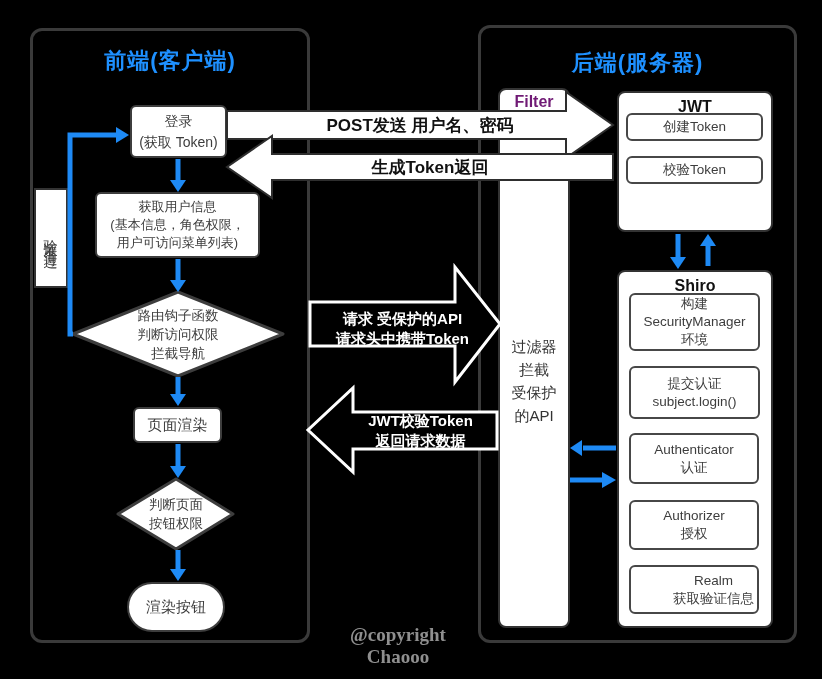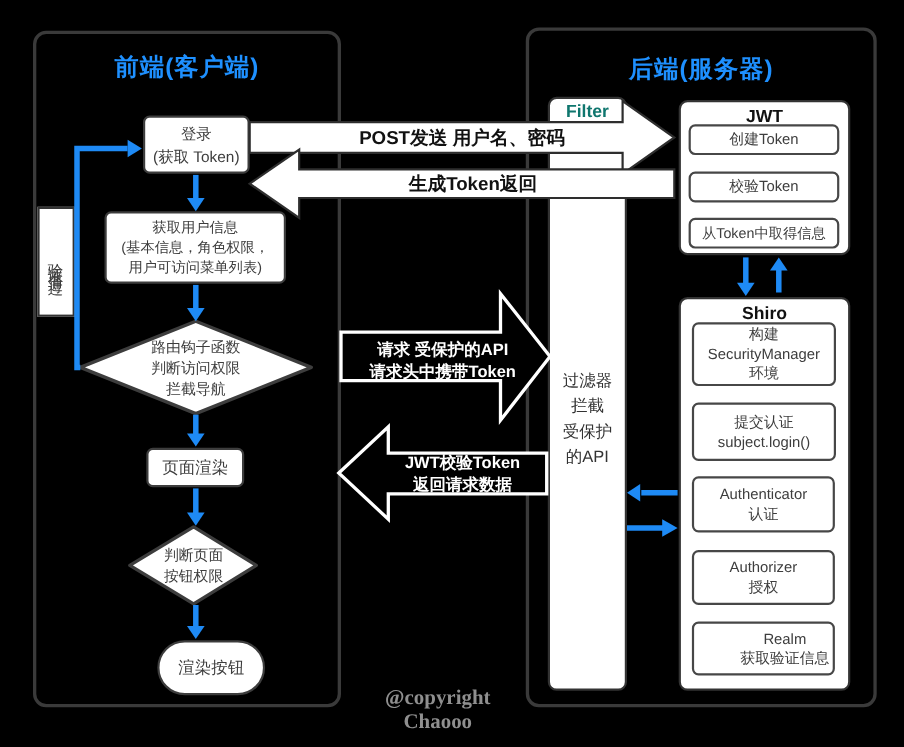--- a/index.html
+++ b/index.html
@@ -12,21 +12,21 @@
         align-items:center;justify-content:center;text-align:center;color:#3d3d3d;}
   .ml{white-space:pre-line;}
   .svg-layer{position:absolute;left:0;top:0;pointer-events:none;}
   .arrow-label-dark{color:#111;font-weight:bold;font-size:17px;display:flex;
         align-items:center;justify-content:center;text-align:center;}
   .arrow-label-light{color:#fff;font-weight:bold;font-size:15px;line-height:20px;
         display:flex;align-items:center;justify-content:center;text-align:center;}
   .diamond-text{color:#3d3d3d;font-size:13.5px;line-height:19px;display:flex;
         align-items:center;justify-content:center;text-align:center;}
   .filter-col{background:#fff;border:2px solid #333;border-radius:8px;}
-  .filter-label{font-weight:bold;font-size:16px;color:#0f766e;text-align:center;
+  .filter-label{font-weight:bold;font-size:16px;color:#701a75;text-align:center;
         border-bottom:2px solid #333;padding:3px 0 4px 0;}
   .filter-body{color:#333;font-size:15px;line-height:23px;text-align:center;}
   .groupbox{background:#fff;border:2px solid #333;border-radius:8px;}
   .group-title{font-weight:bold;font-size:16px;color:#111;text-align:center;padding-top:5px;}
   .subnode{background:#fff;border:2px solid #474747;border-radius:6px;display:flex;
         align-items:center;justify-content:center;text-align:center;color:#3d3d3d;
         font-size:13.5px;line-height:18px;}
   .vertical-label{background:#fff;border:2px solid #333;color:#3d3d3d;font-size:14px;
         display:flex;align-items:center;justify-content:center;
         writing-mode:vertical-lr;text-orientation:upright;letter-spacing:4px;}
@@ -50,21 +50,20 @@
 拦截
 受保护
 的API</div>
   </div>
 
   <div class="abs groupbox" style="left:617px;top:91px;width:156px;height:141px;">
     <div class="group-title">JWT</div>
   </div>
   <div class="abs subnode" style="left:626px;top:113px;width:137px;height:28px;">创建Token</div>
   <div class="abs subnode" style="left:626px;top:156px;width:137px;height:28px;">校验Token</div>
-  <div class="abs subnode" style="left:626px;top:198px;width:137px;height:28px;font-size:13px;">从Token中取得信息</div>
 
   <div class="abs groupbox" style="left:617px;top:270px;width:156px;height:358px;">
     <div class="group-title">Shiro</div>
   </div>
   <div class="abs subnode ml" style="left:629px;top:293px;width:131px;height:58px;">构建
 SecurityManager
 环境</div>
   <div class="abs subnode ml" style="left:629px;top:366px;width:131px;height:53px;">提交认证
 subject.login()</div>
   <div class="abs subnode ml" style="left:629px;top:433px;width:130px;height:51px;">Authenticator
@@ -73,21 +72,21 @@
 授权</div>
   <div class="abs subnode ml" style="left:629px;top:565px;width:130px;height:49px;padding-left:39px;">Realm
 获取验证信息</div>
 
   <div class="abs node ml" style="left:130px;top:105px;width:97px;height:53px;font-size:14px;line-height:21px;">登录
 (获取 Token)</div>
   <div class="abs node ml" style="left:95px;top:192px;width:165px;height:66px;font-size:13px;line-height:18px;">获取用户信息
 (基本信息，角色权限，
 用户可访问菜单列表)</div>
   <div class="abs node" style="left:133px;top:407px;width:89px;height:36px;font-size:15px;font-family:Liberation Mono, monospace;">页面渲染</div>
-  <div class="abs node" style="left:143px;top:582px;width:98px;height:50px;border-radius:25px;font-size:15px;">渲染按钮</div>
+  <div class="abs node" style="left:127px;top:582px;width:98px;height:50px;border-radius:25px;font-size:15px;">渲染按钮</div>
   <div class="abs vertical-label" style="left:34px;top:188px;width:34px;height:100px;">验证不通过</div>
 
   <svg class="svg-layer" width="822" height="679" viewBox="0 0 822 679">
 
     <polygon points="178,292 283,334 178,376 73,334" fill="#ffffff" stroke="#3d3d3d" stroke-width="3" stroke-linejoin="round"></polygon>
     <polygon points="176,479 233,514 176,549 118,514" fill="#ffffff" stroke="#3d3d3d" stroke-width="3" stroke-linejoin="round"></polygon>
 
     <polygon points="227,111 566,111 566,92 613,125 566,158 566,139 227,139" fill="#ffffff" stroke="#2e2e2e" stroke-width="2"></polygon>
     <polygon points="613,154 272,154 272,136 227,167 272,198 272,180 613,180" fill="#ffffff" stroke="#2e2e2e" stroke-width="2"></polygon>
 

